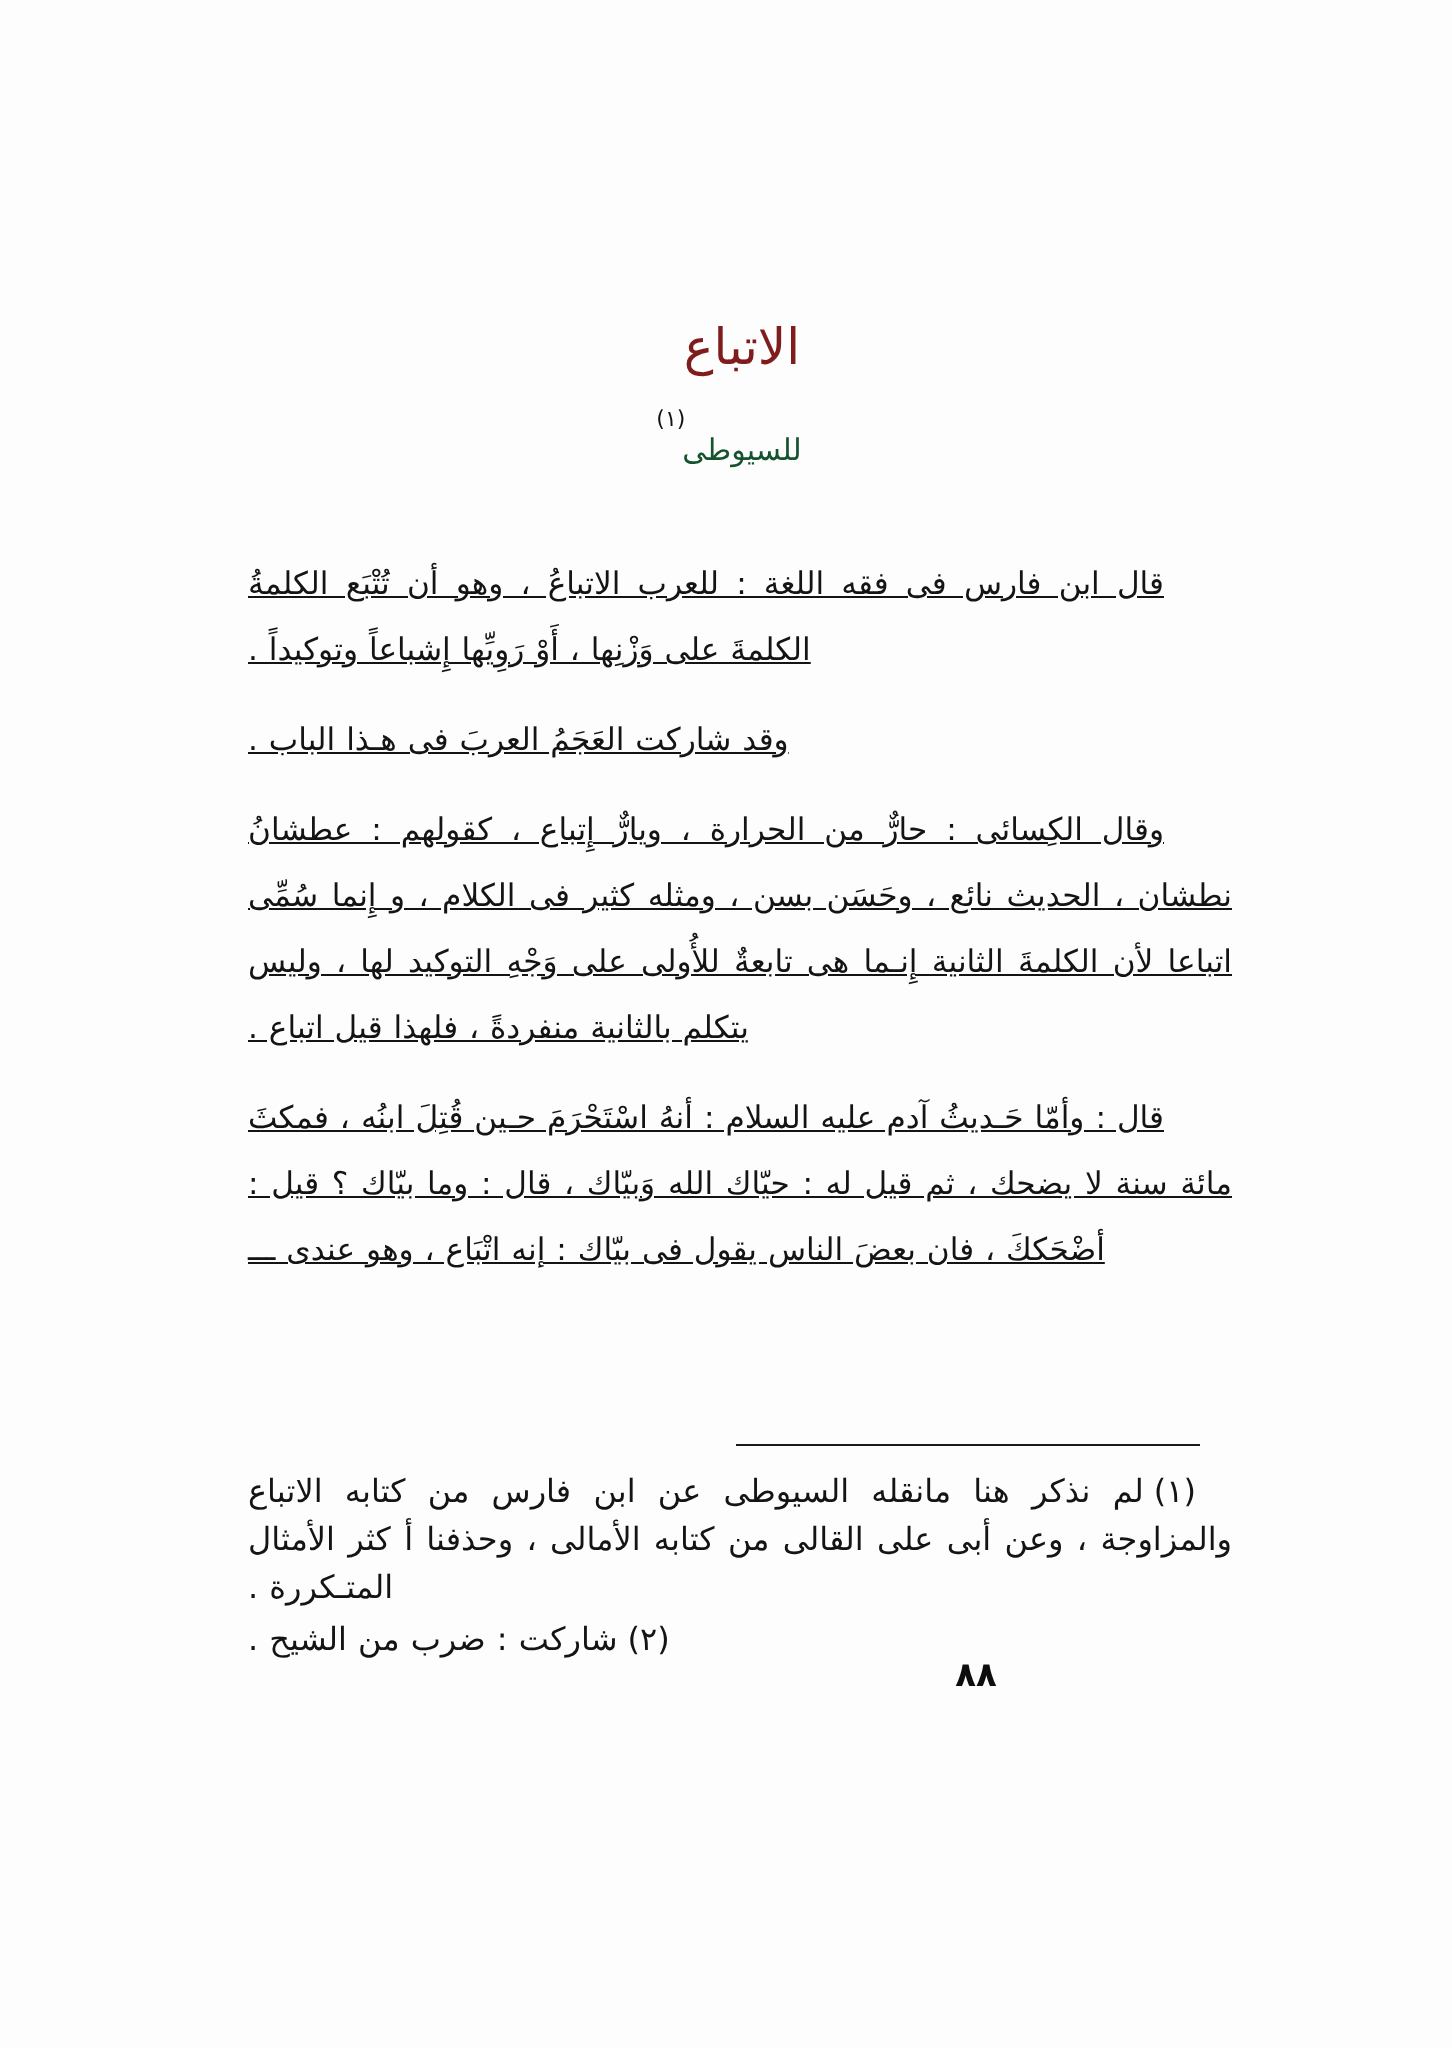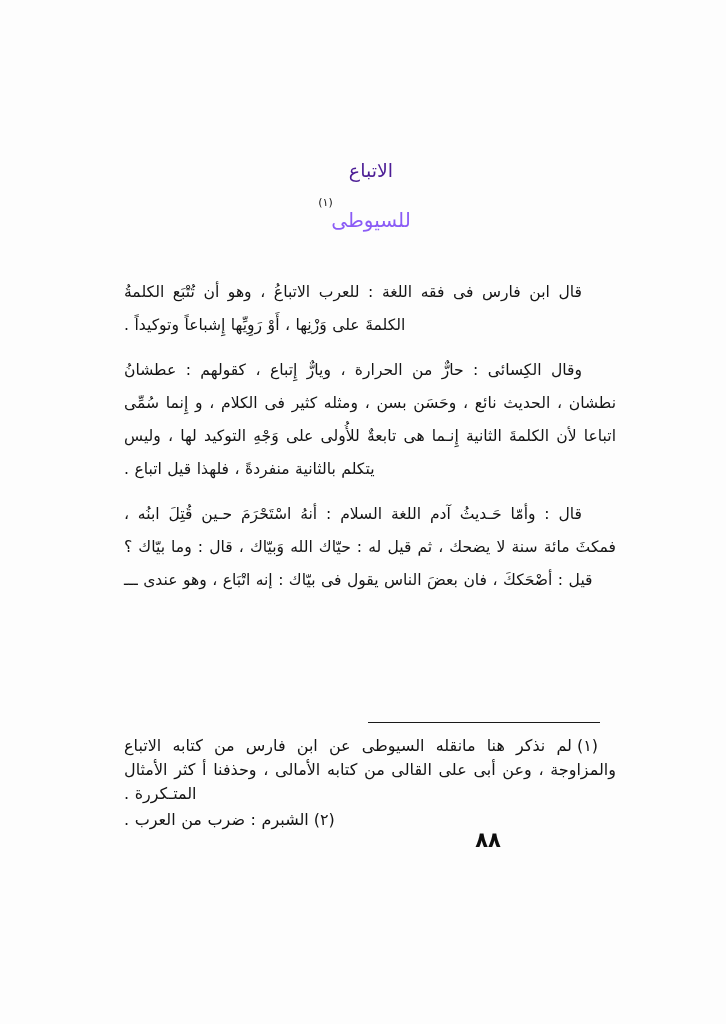--- a/index.html
+++ b/index.html
@@ -22,34 +22,34 @@
 
   
   .head-block {
     position: absolute;
     top: 160px;
     right: 110px;
     width: 490px;
     text-align: center;
   }
   .doc-title {
-    font-size: 19px;
+    font-size: 25px;
     line-height: 1.15;
     letter-spacing: 0.5px;
-    color: #4c1d95;
+    color: #7f1d1d;
   }
   .byline-wrap {
     margin-top: 26px;
     display: inline-block;
     position: relative;
     white-space: nowrap;
   }
   .byline {
-    font-size: 20px;
-    color: #8b5cf6;
+    font-size: 15px;
+    color: #14532d;
   }
   .fn-mark {
     font-size: 11px;
     vertical-align: super;
     position: relative;
     top: -4px;
     margin-right: 1px;
     margin-left: 1px;
     color: #141414;
   }
@@ -67,20 +67,21 @@
     width: 492px;
   }
   .para {
     font-size: 15.6px;
     line-height: 33px;
     text-align: justify;
     text-align-last: left;
     margin: 0 0 12px 0;
     text-indent: 34px;
     word-spacing: 0.5px;
+    text-decoration: underline;
   }
   .para:last-child { margin-bottom: 0; }
   .para .fn-mark {
     font-size: 10.5px;
     top: -6px;
   }
 
   
   .fn-rule {
     position: absolute;
@@ -109,21 +110,21 @@
     margin-left: 5px;
   }
 
   
   .folio {
     position: absolute;
     top: 828px;
     right: 0;
     left: 0;
     text-align: center;
-    font-size: 21px;
+    font-size: 17px;
     font-weight: bold;
     letter-spacing: 1px;
     color: #0d0d0d;
   }
   .folio span { display: inline-block; transform: translateX(125px); }
 </style>
 </head>
 <body>
 
 <div class="page">
@@ -134,35 +135,36 @@
     <div class="byline-wrap">
       <span class="fn-mark">(١)</span>
       <span class="byline">للسيوطى</span>
     </div>
   </div>
 
   <div class="body-block">
 
     <p class="para">قال ابن فارس فى فقه اللغة : للعرب الاتباعُ ، وهو أن تُتْبَع الكلمةُ الكلمةَ على وَزْنِها ، أَوْ رَوِيِّها إِشباعاً وتوكيداً .</p>
 
+    <p class="para">وقد شاركت العَجَمُ العربَ فى هـذا الباب .</p>
 
 
     <p class="para">وقال الكِسائى : حارٌّ من الحرارة ، ويارٌّ إِتباع ، كقولهم : عطشانُ نطشان ، الحديث نائع ، وحَسَن بسن ، ومثله كثير فى الكلام ، و إِنما سُمِّى اتباعا لأن الكلمةَ الثانية إِنـما هى تابعةٌ للأُولى على وَجْهِ التوكيد لها ، وليس يتكلم بالثانية منفردةً ، فلهذا قيل اتباع .</p>
 
-    <p class="para">قال : وأمّا حَـديثُ آدم اللغة السلام : أنهُ اسْتَحْرَمَ حـين قُتِلَ ابنُه ، فمكثَ مائة سنة لا يضحك ، ثم قيل له : حيّاك الله وَبيّاك ، قال : وما بيّاك ؟ قيل : أضْحَككَ ، فان بعضَ الناس يقول فى بيّاك : إنه اتْبَاع ، وهو عندى ـــ</p>
+    <p class="para">قال : وأمّا حَـديثُ آدم عليه السلام : أنهُ اسْتَحْرَمَ حـين قُتِلَ ابنُه ، فمكثَ مائة سنة لا يضحك ، ثم قيل له : حيّاك الله وَبيّاك ، قال : وما بيّاك ؟ قيل : أضْحَككَ ، فان بعضَ الناس يقول فى بيّاك : إنه اتْبَاع ، وهو عندى ـــ</p>
 
   </div>
 
   <div class="fn-rule"></div>
 
   <div class="footnotes">
 
     <p class="footnote indented"><span class="fn-num">(١)</span><span>لم نذكر هنا مانقله السيوطى عن ابن فارس من كتابه الاتباع والمزاوجة ، وعن أبى على القالى من كتابه الأمالى ، وحذفنا أ كثر الأمثال المتـكررة .</span></p>
 
-    <p class="footnote indented"><span class="fn-num">(٢)</span><span>الشبرم : ضرب من العرب .</span></p>
+    <p class="footnote indented"><span class="fn-num">(٢)</span><span>شاركت : ضرب من الشيح .</span></p>
 
   </div>
 
   <div class="folio">
     <span>٨٨</span>
   </div>
 
 </div>
 
 </body></html>

